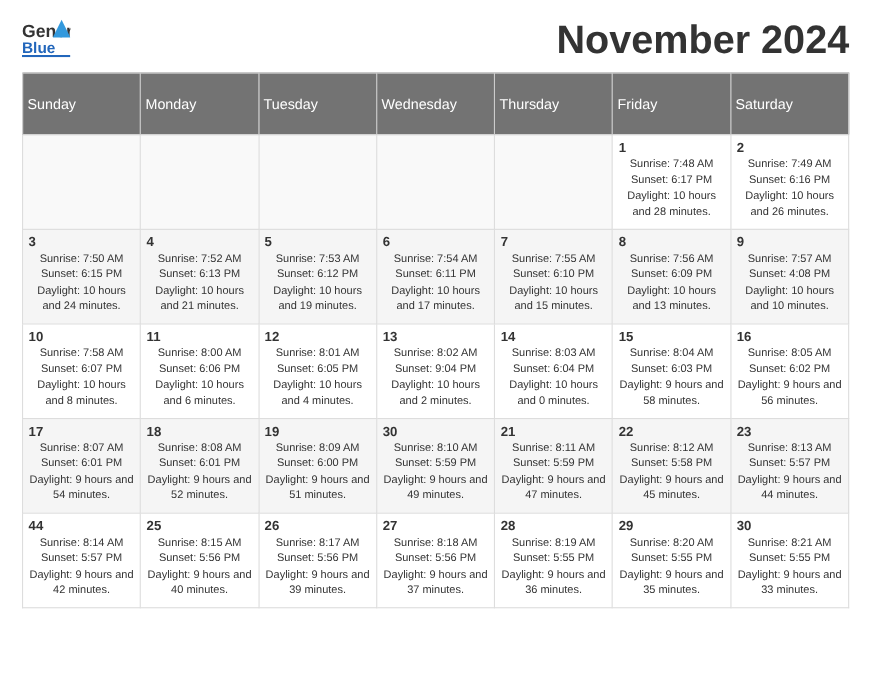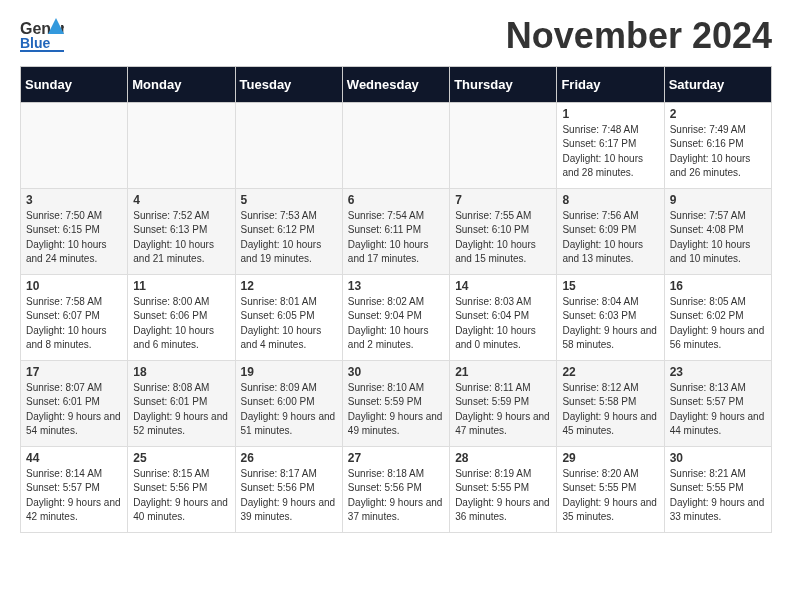--- a/index.html
+++ b/index.html
@@ -37,25 +37,25 @@
       font-size: 16px;
       color: #333;
       margin-top: 2px;
     }
     .calendar {
       width: 100%;
       border-collapse: collapse;
       table-layout: fixed;
     }
     .calendar thead tr th {
-      background: #0f172a;
+      background: #737373;
       color: #fff;
       font-size: 13px;
-      font-weight: bold;
-      padding: 10px 4px;
+      font-weight: normal;
+      padding: 20px 4px;
       text-align: left;
       border: 1px solid #ccc;
     }
     .calendar tbody tr td {
       vertical-align: top;
       font-size: 10.5px;
       color: #333;
       border: 1px solid #ddd;
       padding: 4px 5px;
       min-height: 80px;
@@ -68,20 +68,21 @@
     .day-number {
       font-size: 12px;
       font-weight: bold;
       display: block;
       margin-bottom: 2px;
     }
     .day-info {
       font-size: 10px;
       line-height: 1.45;
       color: #333;
+      text-align: center;
     }
     .empty {
       background: #f9f9f9 !important;
     }
     .logo-wrapper {
       display: flex;
       align-items: center;
     }
   </style>
 </head>

